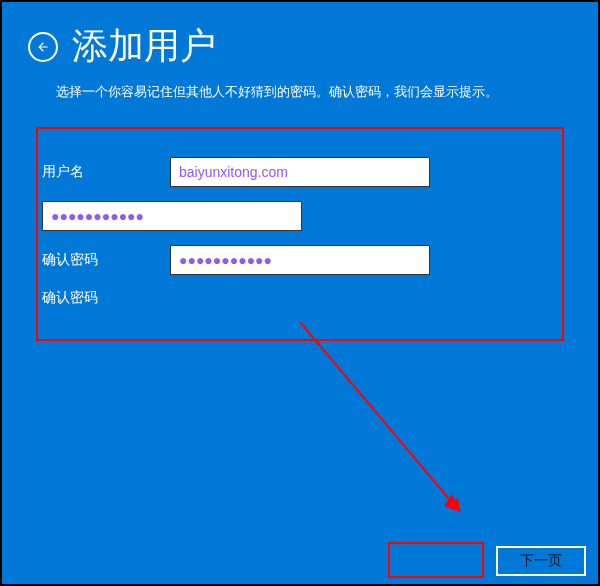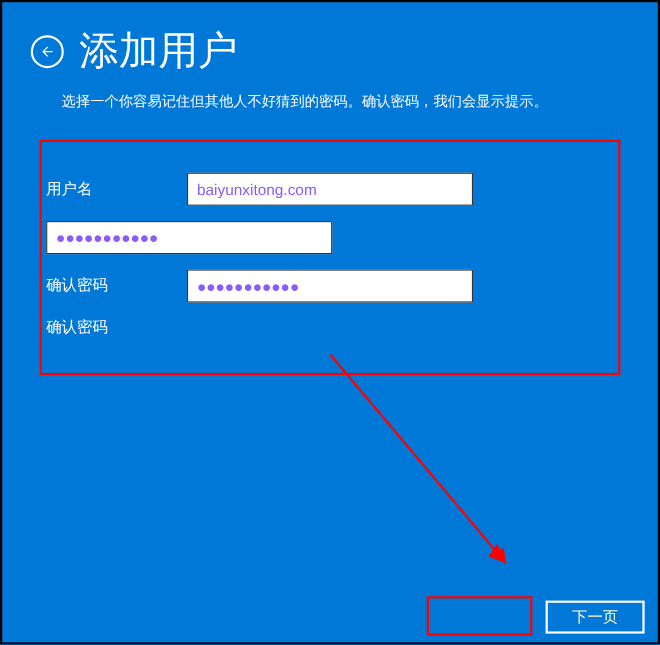--- a/index.html
+++ b/index.html
@@ -97,21 +97,21 @@
       left: 0;
       right: 0;
       display: flex;
       justify-content: flex-end;
       padding: 10px 14px;
       gap: 12px;
     }
     .btn {
       border: 2px solid white;
       background: transparent;
-      color: #fef9c3;
+      color: #0f172a;
       font-size: 14px;
       padding: 4px 22px;
       min-width: 86px;
       text-align: center;
       cursor: pointer;
     }
     .btn-highlight {
       position: absolute;
       border: 2px solid #ff0000;
       bottom: 8px;

